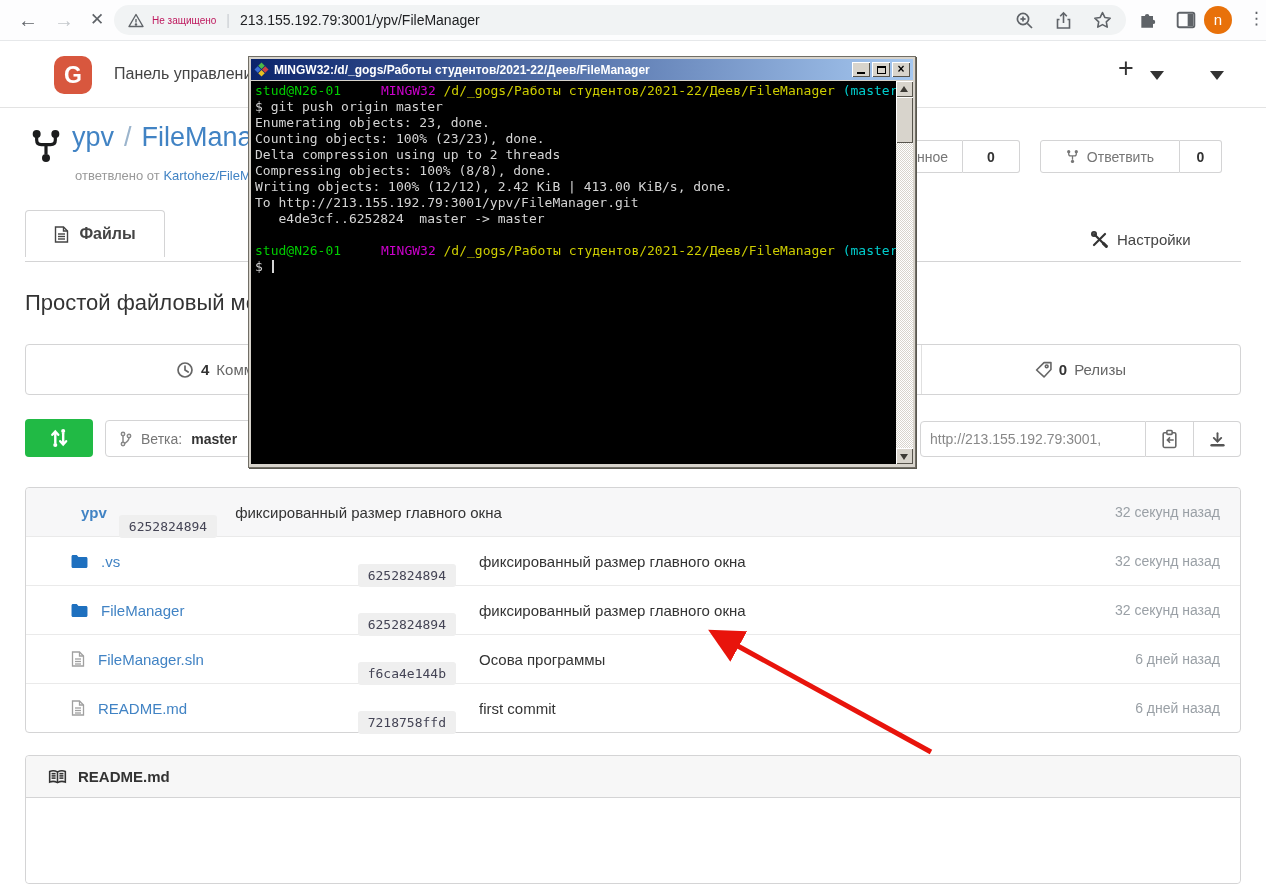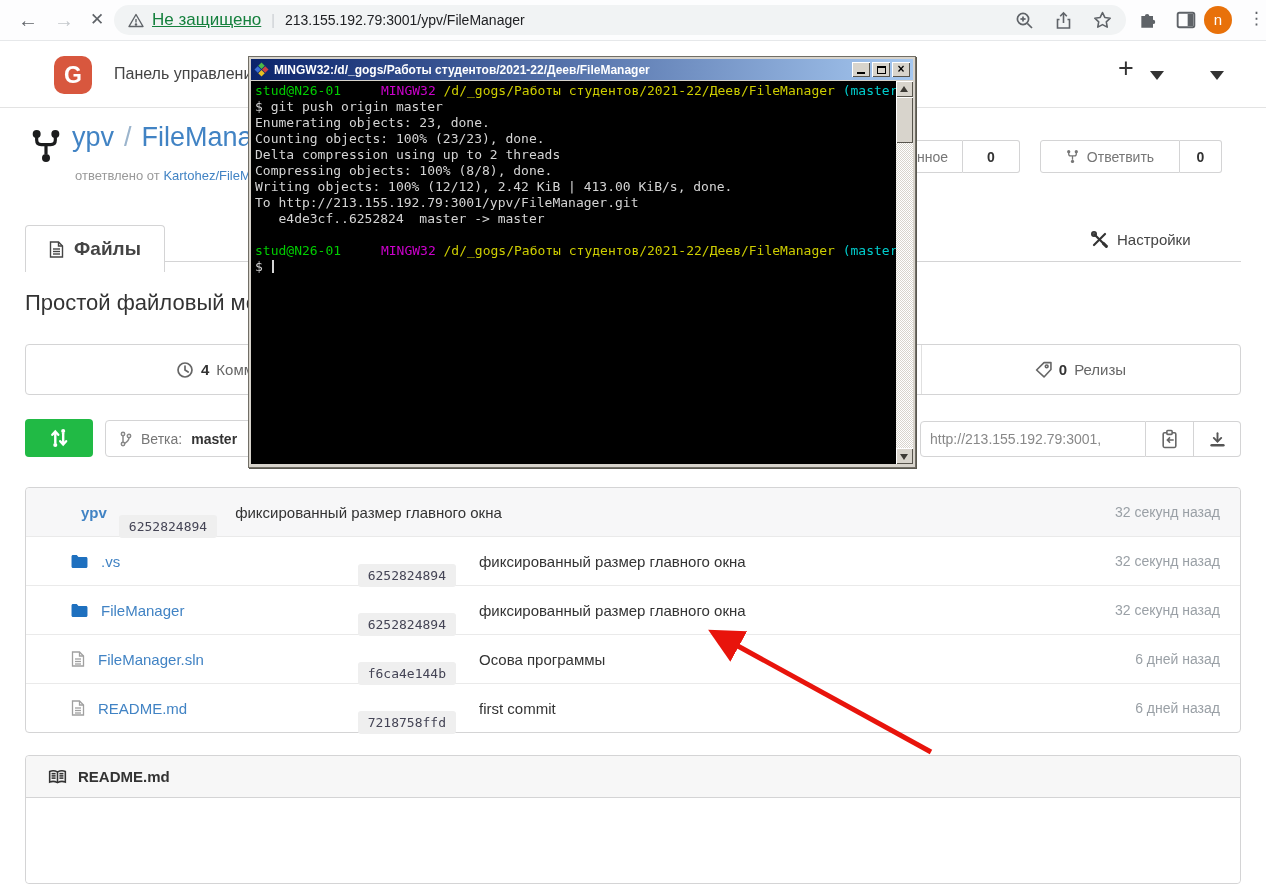--- a/index.html
+++ b/index.html
@@ -6,21 +6,21 @@
   html,body { width:1266px; height:894px; }
   body { font-family:"Liberation Sans", sans-serif; background:#fff; }
   .screen { position:relative; width:1266px; height:894px; overflow:hidden; background:#fff; }
   .abs { position:absolute; }
 
   
   .browser-bar { left:0; top:0; width:1266px; height:41px; background:#fdfdfe; border-bottom:1px solid #e6e8ea; }
   .nav-glyph { font-size:20px; color:#5f6368; line-height:40px; cursor:default; }
   .nav-glyph.disabled { color:#c3c7cb; }
   .url-pill { left:114px; top:5px; width:1012px; height:30px; border-radius:15px; background:#f1f3f4; display:flex; align-items:center; padding:0 14px; }
-  .sec-text { font-size:17px; color:#15803d; margin-left:8px;text-decoration:underline; }
+  .sec-text { font-size:10px; color:#be185d; margin-left:8px; }
   .url-sep { color:#c9cdd1; margin:0 10px; font-size:14px; }
   .url-text { font-size:14px; color:#202124; }
   .pill-icons { margin-left:auto; display:flex; align-items:center; gap:20px; }
   .chrome-avatar { left:1204px; top:6px; width:28px; height:28px; border-radius:50%; background:#e8710a; color:#fff; font-size:15px; text-align:center; line-height:28px; }
   .kebab { left:1248px; top:8px; font-size:17px; color:#5f6368; letter-spacing:0; }
 
   
   .gogs-navbar { left:0; top:41px; width:1266px; height:67px; background:#fff; border-bottom:1px solid #e3e3e3; }
   .gogs-logo { left:54px; top:15px; width:38px; height:38px; border-radius:10px; background:#d8573e; color:#fff; font-weight:bold; font-size:23px; text-align:center; line-height:38px; }
   .brand { left:114px; top:24px; font-size:16px; color:#444; white-space:nowrap; }
@@ -36,21 +36,21 @@
   .repo-sub a { color:#4183c4; text-decoration:none; }
   .btn-group { top:140px; height:33px; display:flex; }
   .bg-label, .bg-count { background:#fff; border:1px solid #d4d4d5; display:flex; align-items:center; justify-content:center; font-size:14px; }
   .bg-label { color:#767676; gap:8px; border-radius:3px 0 0 3px; }
   .bg-count { color:#333; font-weight:bold; border-left:none; border-radius:0 3px 3px 0; }
   .grp-star { left:820px; } .grp-star .bg-label { width:143px; justify-content:flex-end; padding-right:14px;} .grp-star .bg-count { width:57px; }
   .grp-fork { left:1040px; } .grp-fork .bg-label { width:140px; } .grp-fork .bg-count { width:42px; }
 
   
   .tab-line { left:25px; top:261px; width:1216px; height:1px; background:#d4d4d5; }
-  .tab-active { left:25px; top:225px; width:140px; height:47px; background:#fff; border:1px solid #d4d4d5; border-bottom:none; border-radius:4px 4px 0 0; display:flex; align-items:center; justify-content:center; gap:10px; font-size:19px; font-weight:bold; color:#444; z-index:2; cursor:pointer; }
+  .tab-active { left:25px; top:210px; width:140px; height:47px; background:#fff; border:1px solid #d4d4d5; border-bottom:none; border-radius:4px 4px 0 0; display:flex; align-items:center; justify-content:center; gap:10px; font-size:16px; font-weight:bold; color:#444; z-index:2; cursor:pointer; }
   .settings-link { left:1090px; top:230px; display:flex; align-items:center; gap:8px; font-size:15px; color:#444; cursor:pointer; }
 
   .repo-desc { left:25px; top:290px; font-size:22px; color:#333; white-space:nowrap; }
 
   
   .stats-bar { left:25px; top:344px; width:1216px; height:51px; border:1px solid #d4d4d5; border-radius:4px; background:#fff; }
   .stats-left { position:absolute; left:150px; top:0; height:100%; display:flex; align-items:center; gap:7px; font-size:15px; color:#666; white-space:nowrap; cursor:pointer; }
   .stats-left b, .stats-right b { color:#333; }
   .stats-div { position:absolute; left:895px; top:0; bottom:0; width:1px; background:#e0e0e0; }
   .stats-right { position:absolute; left:895px; right:0; top:0; height:100%; display:flex; align-items:center; justify-content:center; gap:7px; font-size:15px; color:#666; cursor:pointer; }

